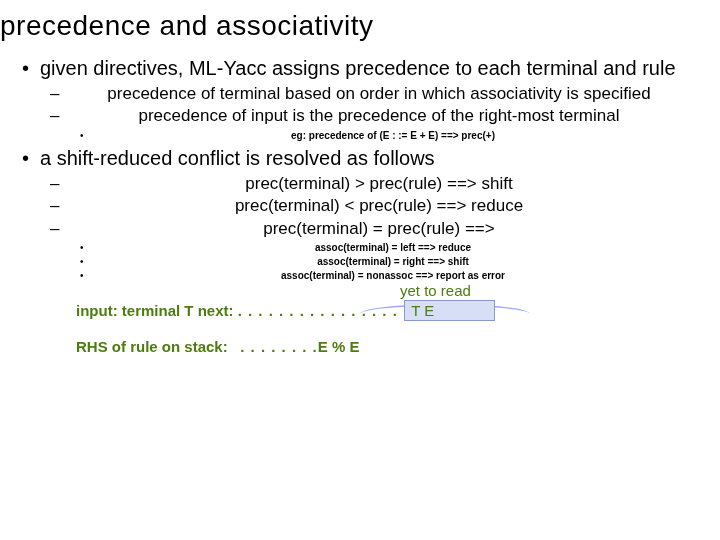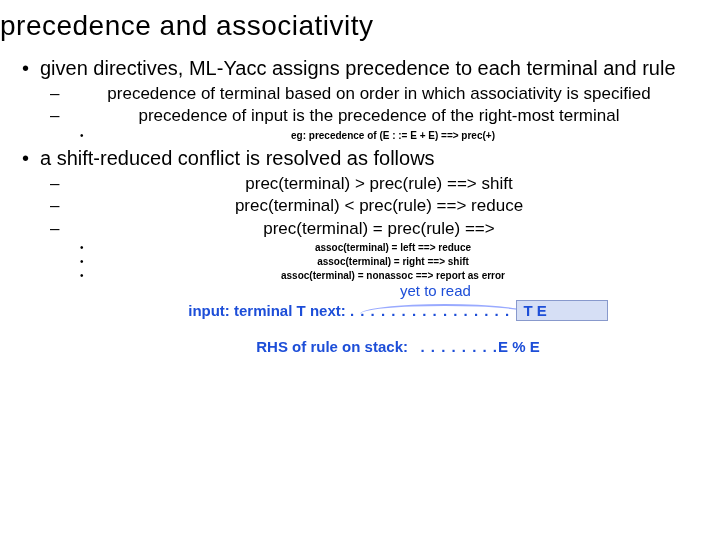--- a/index.html
+++ b/index.html
@@ -71,23 +71,22 @@
     position: absolute;
     left: 12px;
     top: 0;
     font-weight: normal;
   }
   .bottom-area {
     margin-top: 18px;
     padding-left: 76px;
     font-size: 15px;
     font-weight: bold;
-    color: #1d4ed8;
+    color: #4d7c0f;
     position: relative;
-    text-align: center;
   }
   .yet-to-read {
     position: absolute;
     top: -18px;
     left: 400px;
     font-size: 15px;
     font-weight: normal;
   }
   .bracket {
     position: absolute;
@@ -107,21 +106,21 @@
     display: inline-block;
   }
   .dots1 {
     letter-spacing: 1px;
   }
   .te-box {
     display: inline-block;
     background: #d6dff5;
     border: 1px solid #8899cc;
     padding: 1px 60px 1px 6px;
-    font-weight: bold;
+    font-weight: normal;
     margin-left: -4px;
   }
   .rhs-line {
     margin-top: 14px;
   }
 </style>
 </head>
 <body>
 
 <div class="title">precedence and associativity</div>

